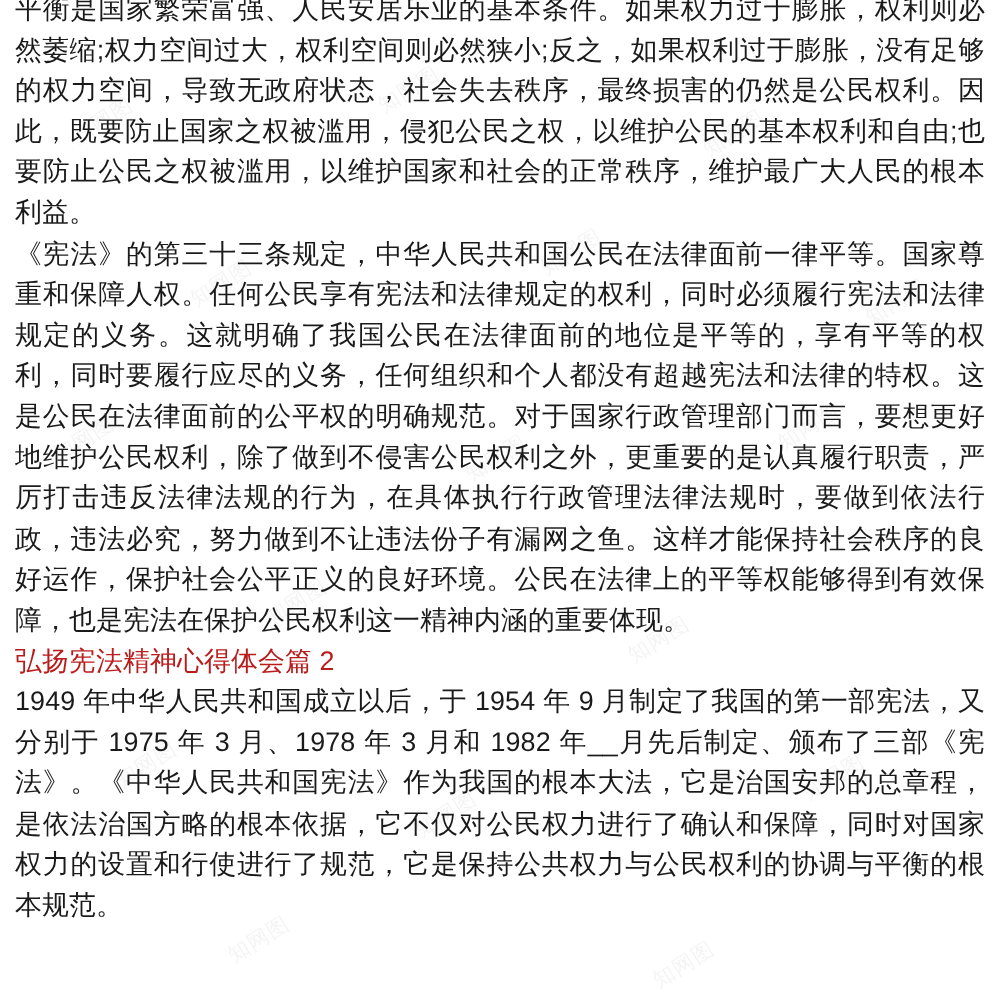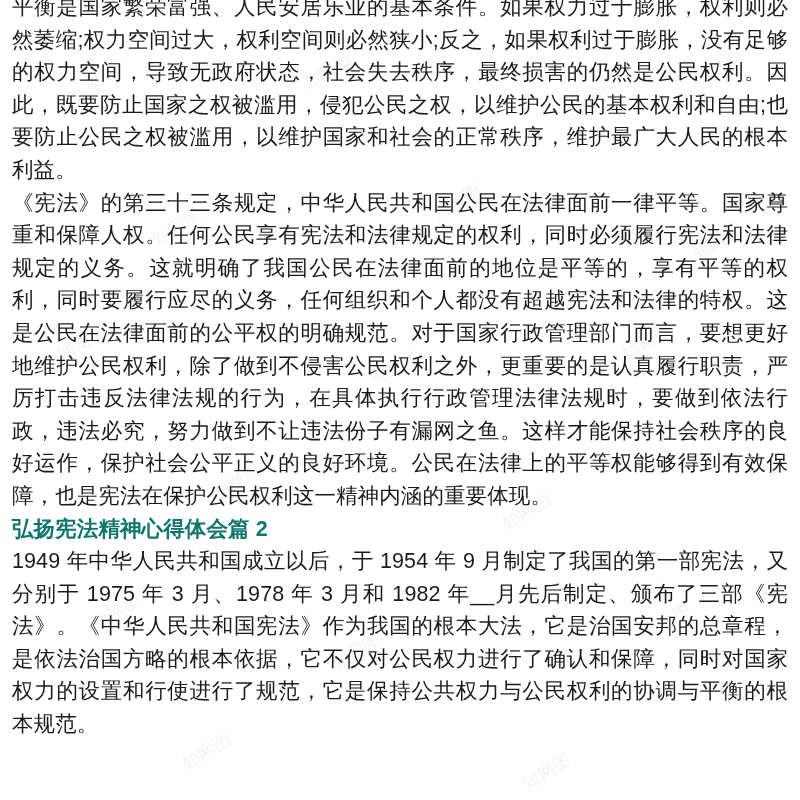--- a/index.html
+++ b/index.html
@@ -55,24 +55,24 @@
     color: #1a1a1a;
     font-size: 21.5px;
     line-height: 32.6px;
     text-align: justify;
     text-justify: inter-ideograph;
     letter-spacing: 0.1px;
     word-break: break-all;
   }
   .heading {
     margin: 0;
-    color: #0f766e;
+    color: #b91c1c;
     font-size: 21.5px;
     line-height: 32.6px;
-    font-weight: bold;
+    font-weight: normal;
     text-align: left;
     letter-spacing: 0.1px;
   }
 </style>
 </head>
 <body>
 
 <div id="watermark-layer">
   <div class="wm" style="left:55px;  top:85px;">知网图</div>
   <div class="wm" style="left:300px; top:60px;">知网图</div>

